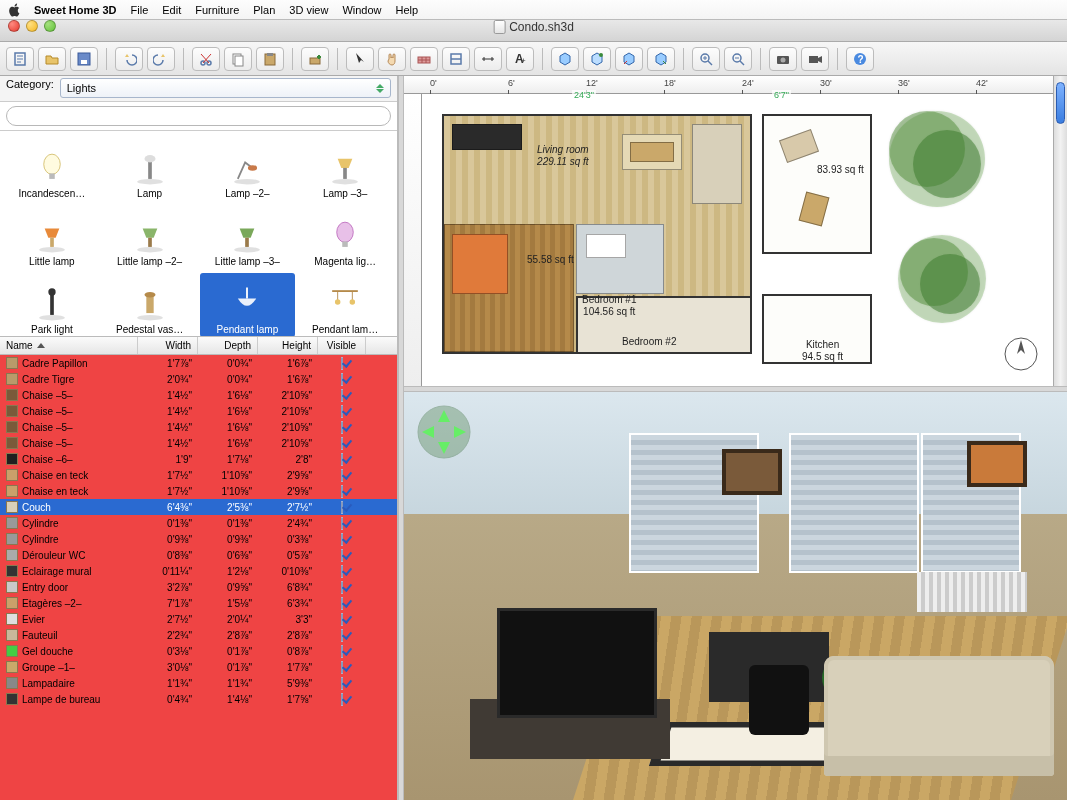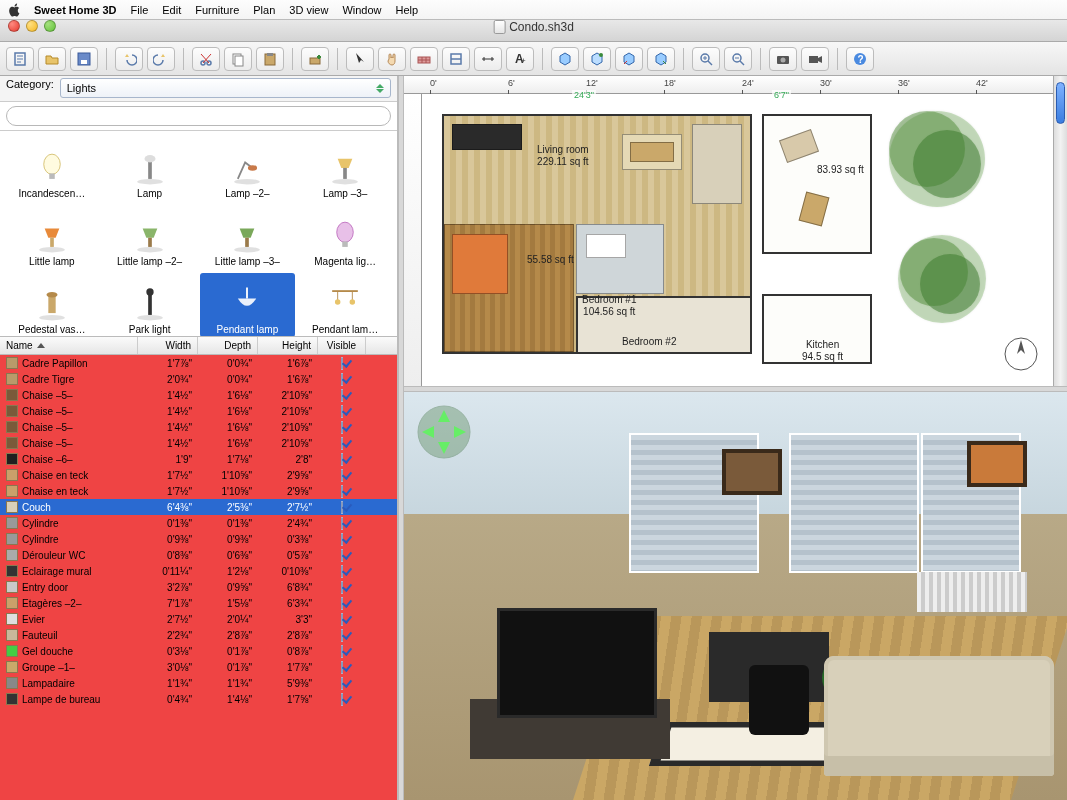--- a/index.html
+++ b/index.html
@@ -390,36 +390,36 @@
               <svg width="44" height="38" viewBox="0 0 48 38">
                 <ellipse cx="24" cy="16" rx="9" ry="11" fill="#e8c0e8" stroke="#c070c0"></ellipse>
                 <rect x="21" y="26" width="6" height="6" fill="#bbb"></rect>
               </svg>
             </div>
             <div class="cat-label">Magenta lig…</div>
           </div>
           <div class="cat-item">
             <div class="cat-thumb">
               <svg width="44" height="38" viewBox="0 0 48 38">
+                <rect x="22" y="8" width="4" height="24" fill="#333"></rect>
+                <circle cx="24" cy="7" r="4" fill="#333"></circle>
+                <ellipse cx="24" cy="35" rx="14" ry="3" fill="rgba(0,0,0,.12)"></ellipse>
+              </svg>
+            </div>
+            <div class="cat-label">Park light</div>
+          </div>
+          <div class="cat-item">
+            <div class="cat-thumb">
+              <svg width="44" height="38" viewBox="0 0 48 38">
                 <rect x="20" y="10" width="8" height="20" fill="#caa86a"></rect>
                 <ellipse cx="24" cy="10" rx="6" ry="3" fill="#b58a4a"></ellipse>
                 <ellipse cx="24" cy="35" rx="14" ry="3" fill="rgba(0,0,0,.12)"></ellipse>
               </svg>
             </div>
             <div class="cat-label">Pedestal vas…</div>
-          </div>
-          <div class="cat-item">
-            <div class="cat-thumb">
-              <svg width="44" height="38" viewBox="0 0 48 38">
-                <rect x="22" y="8" width="4" height="24" fill="#333"></rect>
-                <circle cx="24" cy="7" r="4" fill="#333"></circle>
-                <ellipse cx="24" cy="35" rx="14" ry="3" fill="rgba(0,0,0,.12)"></ellipse>
-              </svg>
-            </div>
-            <div class="cat-label">Park light</div>
           </div>
           <div class="cat-item selected">
             <div class="cat-thumb">
               <svg width="44" height="38" viewBox="0 0 48 38">
                 <line x1="24" y1="2" x2="24" y2="14" stroke="#fff" stroke-width="2"></line>
                 <path d="M14 14 Q24 30 34 14 Z" fill="#fff" opacity=".9"></path>
               </svg>
             </div>
             <div class="cat-label">Pendant lamp</div>
           </div>
@@ -728,21 +728,21 @@
                 <circle cx="58" cy="60" r="30" fill="#3a7a2a" opacity=".5"></circle>
               </svg>
           </div>
 
           <svg class="compass" viewBox="0 0 40 40">
               <circle cx="20" cy="20" r="16" fill="none" stroke="#555"></circle>
               <path d="M20 6 L24 20 L20 16 L16 20 Z" fill="#555"></path>
             </svg>
 
           <div id="room-labels">
-              <div class="room-label" style="left: 115px; top: 50px;">Living room<br>229.11 sq ft</div>
+              <div class="room-label" style="left: 115px; top: 50px; font-style: italic;">Living room<br>229.11 sq ft</div>
               <div class="room-label" style="left: 395px; top: 70px;">83.93 sq ft</div>
               <div class="room-label" style="left: 105px; top: 160px;">55.58 sq ft</div>
               <div class="room-label" style="left: 160px; top: 200px;">Bedroom #1<br>104.56 sq ft</div>
               <div class="room-label" style="left: 200px; top: 242px;">Bedroom #2<br></div>
               <div class="room-label" style="left: 380px; top: 245px;">Kitchen<br>94.5 sq ft</div>
             </div>
 
           <div id="dim-labels">
               <div class="dim-label" style="left: 150px; top: -4px;">24'3"</div>
               <div class="dim-label" style="left: 350px; top: -4px;">6'7"</div>

